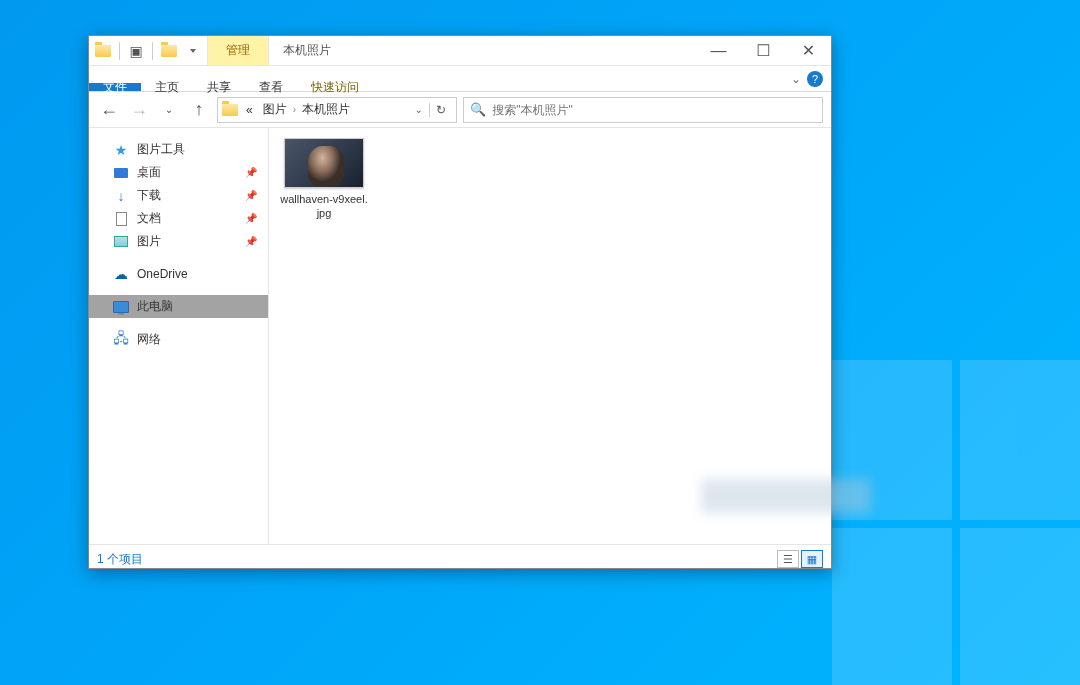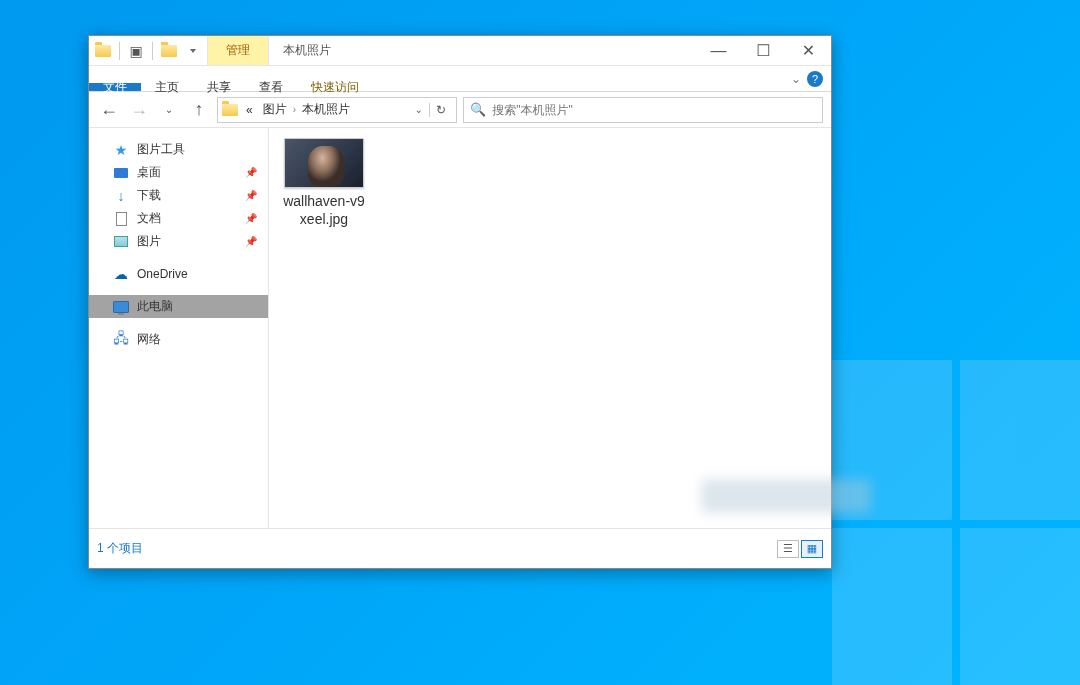--- a/index.html
+++ b/index.html
@@ -80,27 +80,27 @@
     .sic.desktop { background:#2e7cd6; width:14px; height:10px; border-radius:1px; }
     .sic.download { color:#2e7cd6; }
     .sic.doc { border:1px solid #888; width:11px; height:14px; background:#fff; position:relative;}
     .sic.pic { border:1px solid #3a8; width:14px; height:11px; background:linear-gradient(#bde,#8cd);}
     .sic.onedrive { color:#0a64a4; }
     .sic.net { color:#2e7cd6; }
     .pcic { width:16px; height:12px; background:#3a8bd8; border:1px solid #2a6aa8; border-radius:1px; position:relative;}
     .pcic::after{content:"";position:absolute;bottom:-3px;left:4px;width:6px;height:2px;background:#888;}
 
     .content { flex:1; padding: 10px; display:flex; align-content:flex-start; flex-wrap:wrap; gap:16px;}
-    .thumb { width: 90px; display:flex; flex-direction:column; align-items:center; font-size:14px; color:#333; text-align:center; cursor:default;}
+    .thumb { width: 90px; display:flex; flex-direction:column; align-items:center; font-size:11px; color:#333; text-align:center; cursor:default;}
     .thumb .timg { width:80px; height:50px; background:linear-gradient(135deg,#4a5568 0%, #2d3748 60%, #1a202c 100%); border:1px solid #ccc; box-shadow:0 1px 2px rgba(0,0,0,.2); position:relative; overflow:hidden;}
     .thumb .timg::after { content:""; position:absolute; left:30%; top:15%; width:36px; height:40px; background: radial-gradient(ellipse at 40% 30%, #d4b5a0 0%, #8a6d5a 35%, #3a2e28 60%); border-radius: 40% 40% 30% 30%; }
     .thumb .tname { margin-top:4px; line-height:1.3; word-break:break-all; max-width:88px;}
 
     
-    .status { height: 40px; border-top:1px solid #e5e5e5; display:flex; align-items:center; padding:0 8px; font-size:12px; color:#1979ca;}
+    .status { height: 24px; border-top:1px solid #e5e5e5; display:flex; align-items:flex-end; padding:0 8px; font-size:12px; color:#1979ca;}
     .status .sp { flex:1;}
     .viewbtn { width:22px; height:18px; border:1px solid #bbb; margin-left:2px; display:flex; align-items:center; justify-content:center; font-size:11px; color:#555; cursor:default;}
     .viewbtn.active { border-color:#1979ca; background:#e5f1fb; color:#1979ca;}
 
     
     .blur { position:absolute; right:-40px; bottom:55px; width:170px; height:34px; background:rgba(180,200,215,.45); filter:blur(6px); border-radius:4px;}
 
     .caret-down { width:0;height:0;border-left:3px solid transparent;border-right:3px solid transparent;border-top:4px solid #666; display:inline-block;}
   </style>
 </head>

